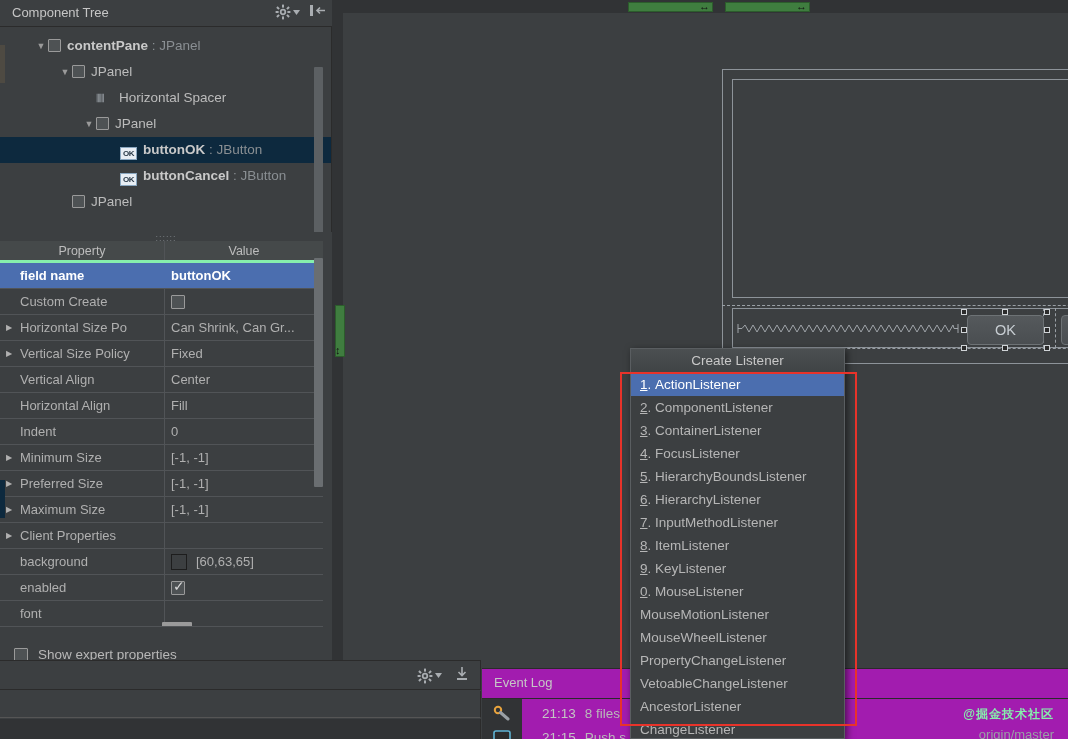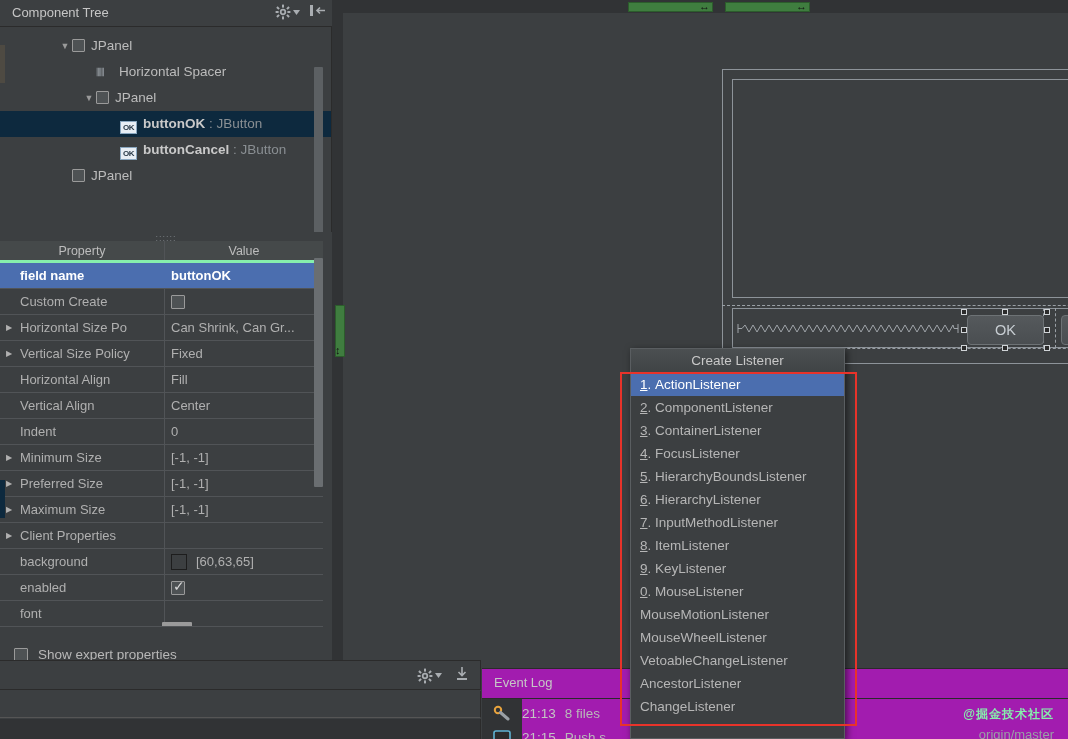--- a/index.html
+++ b/index.html
@@ -285,21 +285,21 @@
     background: #2b2b2b;
   }
   .log-row {
     position: absolute; left: 0; width: 586px; height: 24px;
     display: flex; align-items: center;
   }
   .log-icon {
     width: 40px; display: flex; align-items: center; justify-content: center;
   }
   .log-text { font-size: 13.5px; color: #b9b9b9; white-space: nowrap; }
-  .log-time { color: #c4c4c4; margin-right: 9px; }
+  .log-time { color: #c4c4c4; margin-right: 9px; margin-left: 20px; }
   #log-gutter {
     position: absolute; left: 0; top: 30px; width: 40px; height: 49px;
     background: #313335;
   }
   #watermark {
     position: absolute; right: 14px; top: 706px;
     font-size: 12px; font-weight: bold; color: #86efac; letter-spacing: 1px;
     z-index: 50;
   }
   #branch {
@@ -340,20 +340,21 @@
               <rect x="1" y="2" width="3" height="11" fill="#a9adb1"></rect>
               <path d="M16 7.5 L9 7.5 M11 4.5 L8 7.5 L11 10.5" stroke="#a9adb1" stroke-width="1.6" fill="none"></path>
             </svg>
         </span>
       </div>
     </div>
 
     <div id="tree-body">
       <div id="tree-top-cut"></div>
       <div id="tree-rows" style="position:absolute;left:0;top:6px;width:332px;">
+          <div class="tree-row"><span style="display:inline-block;width:34px"></span><span class="arrow">▼</span><span class="cbox"></span><span class="tree-name">contentPane</span><span class="tree-type"> : JPanel</span></div>
           <div class="tree-row"><span style="display:inline-block;width:58px"></span><span class="arrow">▼</span><span class="cbox"></span><span class="tree-plain">JPanel</span></div>
           <div class="tree-row"><span style="display:inline-block;width:82px"></span><span class="arrow none">▼</span><span class="spacer-icon">⦀⦀</span><span class="tree-plain">Horizontal Spacer</span></div>
           <div class="tree-row"><span style="display:inline-block;width:82px"></span><span class="arrow">▼</span><span class="cbox"></span><span class="tree-plain">JPanel</span></div>
           <div class="tree-row selected"><span style="display:inline-block;width:106px"></span><span class="arrow none">▼</span><span class="okicon">OK</span><span class="tree-name">buttonOK</span><span class="tree-type"> : JButton</span></div>
           <div class="tree-row"><span style="display:inline-block;width:106px"></span><span class="arrow none">▼</span><span class="okicon">OK</span><span class="tree-name">buttonCancel</span><span class="tree-type"> : JButton</span></div>
           <div class="tree-row"><span style="display:inline-block;width:58px"></span><span class="arrow none">▼</span><span class="cbox"></span><span class="tree-plain">JPanel</span></div>
         </div>
       <div id="tree-vscroll"></div>
 
     </div>
@@ -402,33 +403,33 @@
               <span class="tri">▶</span>
               <span>Vertical Size Policy</span>
             </div>
             <div class="pcell val">
               <span>Fixed</span>
             </div>
           </div>
           <div class="prow">
             <div class="pcell key">
               <span class="tri none">▶</span>
+              <span>Vertical Align</span>
+            </div>
+            <div class="pcell val">
+              <span>Center</span>
+            </div>
+          </div>
+          <div class="prow">
+            <div class="pcell key">
+              <span class="tri none">▶</span>
               <span>Horizontal Align</span>
             </div>
             <div class="pcell val">
               <span>Fill</span>
-            </div>
-          </div>
-          <div class="prow">
-            <div class="pcell key">
-              <span class="tri none">▶</span>
-              <span>Vertical Align</span>
-            </div>
-            <div class="pcell val">
-              <span>Center</span>
             </div>
           </div>
           <div class="prow">
             <div class="pcell key">
               <span class="tri none">▶</span>
               <span>Indent</span>
             </div>
             <div class="pcell val">
               <span>0</span>
             </div>
@@ -563,20 +564,21 @@
         <div class="mitem"><span class="mnum">3</span><span>.&nbsp;</span><span>ContainerListener</span></div>
         <div class="mitem"><span class="mnum">4</span><span>.&nbsp;</span><span>FocusListener</span></div>
         <div class="mitem"><span class="mnum">5</span><span>.&nbsp;</span><span>HierarchyBoundsListener</span></div>
         <div class="mitem"><span class="mnum">6</span><span>.&nbsp;</span><span>HierarchyListener</span></div>
         <div class="mitem"><span class="mnum">7</span><span>.&nbsp;</span><span>InputMethodListener</span></div>
         <div class="mitem"><span class="mnum">8</span><span>.&nbsp;</span><span>ItemListener</span></div>
         <div class="mitem"><span class="mnum">9</span><span>.&nbsp;</span><span>KeyListener</span></div>
         <div class="mitem"><span class="mnum">0</span><span>.&nbsp;</span><span>MouseListener</span></div>
         <div class="mitem"><span>MouseMotionListener</span></div>
         <div class="mitem"><span>MouseWheelListener</span></div>
+        <div class="mitem"><span>PropertyChangeListener</span></div>
         <div class="mitem"><span>VetoableChangeListener</span></div>
         <div class="mitem"><span>AncestorListener</span></div>
         <div class="mitem"><span>ChangeListener</span></div>
       </div>
   </div>
   <div id="redbox"></div>
 
   <div id="bottom-strip">
     <div id="bl-toolbar">
       <div class="tools">

